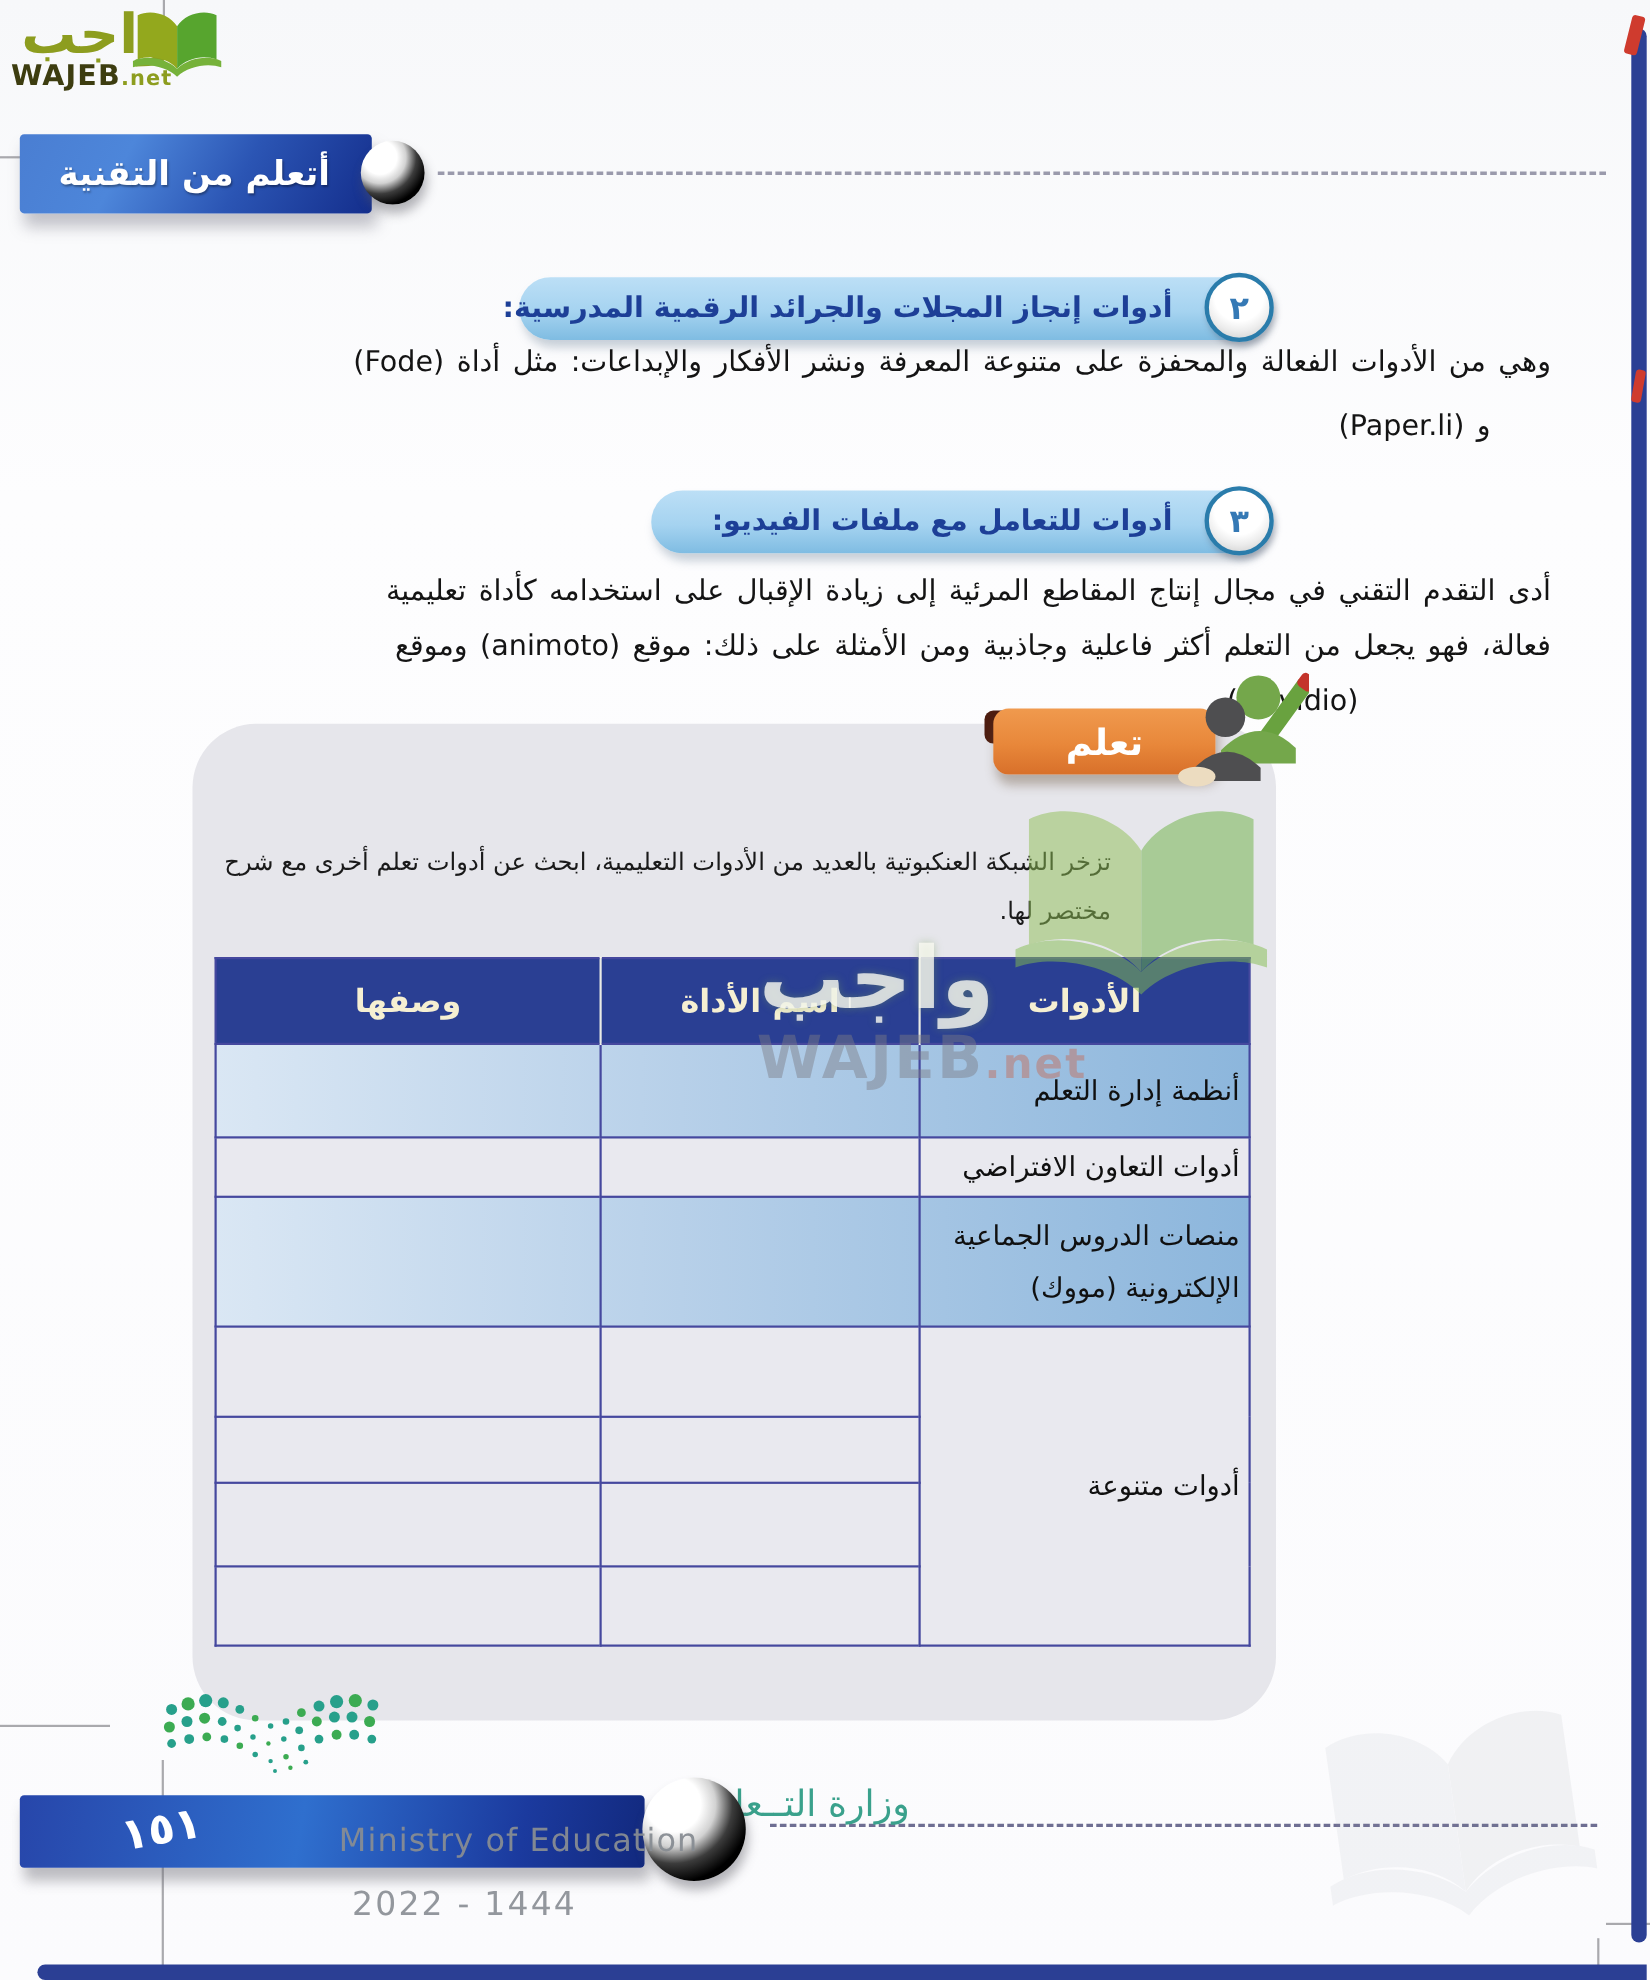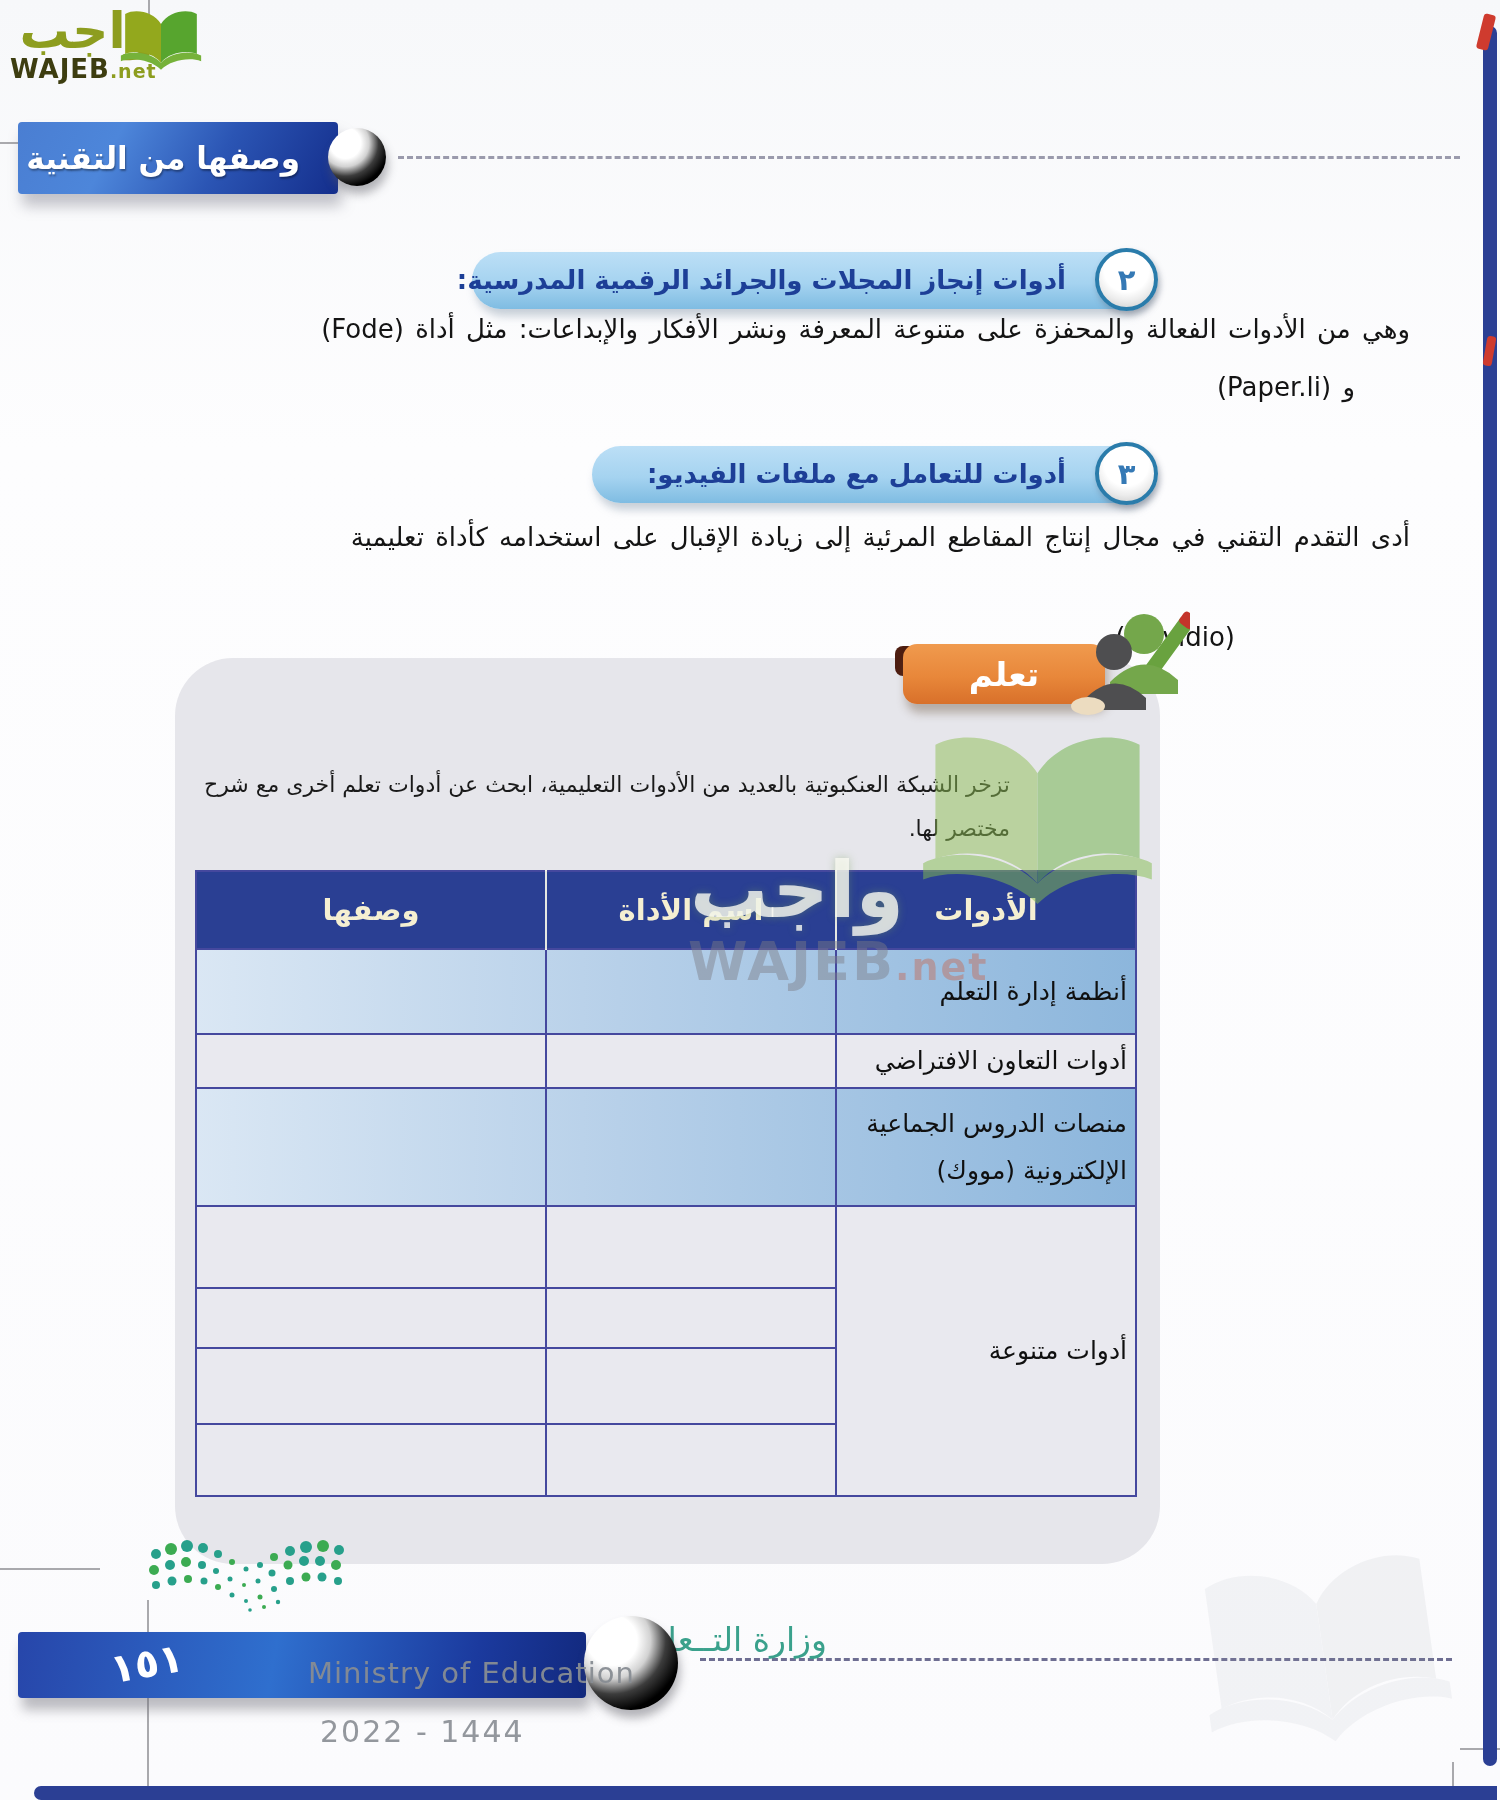--- a/index.html
+++ b/index.html
@@ -151,37 +151,38 @@
     <div class="logo-book">
       <svg width="86" height="72" viewBox="0 0 120 100">
         <path d="M60 22 C50 6 26 0 10 8 L10 64 C26 58 48 62 60 76 Z" fill="#93a81d"></path>
         <path d="M60 22 C70 6 94 0 110 8 L110 64 C94 58 72 62 60 76 Z" fill="#57a52e"></path>
         <path d="M60 76 C46 62 20 58 4 66 L4 74 C20 68 46 72 60 86 C74 72 100 68 116 74 L116 66 C100 58 74 62 60 76 Z" fill="#76b23a"></path>
       </svg>
     </div>
   </div>
 
   <div class="top-banner">
-    <div class="txt">وصفها من التقنية</div>
+    <div class="txt">أتعلم من التقنية</div>
   </div>
   <div class="sphere" id="sphere1"></div>
   <div class="dash" id="dash1"></div>
 
   <div class="pill" id="pill2">
     <div class="title">أدوات إنجاز المجلات والجرائد الرقمية المدرسية:</div>
     <div class="badge">٢</div>
   </div>
   <div class="body-line" id="p1l1">وهي من الأدوات الفعالة والمحفزة على متنوعة المعرفة ونشر الأفكار والإبداعات: مثل أداة (Fode)</div>
   <div class="body-line" id="p1l2">و (Paper.li)</div>
 
   <div class="pill" id="pill3">
     <div class="title">أدوات للتعامل مع ملفات الفيديو:</div>
     <div class="badge">٣</div>
   </div>
   <div class="body-line" id="p2l1">أدى التقدم التقني في مجال إنتاج المقاطع المرئية إلى زيادة الإقبال على استخدامه كأداة تعليمية</div>
+  <div class="body-line" id="p2l2">فعالة، فهو يجعل من التعلم أكثر فاعلية وجاذبية ومن الأمثلة على ذلك: موقع (animoto) وموقع</div>
   <div class="body-line" id="p2l3">(wevidio).</div>
 
   <div class="activity-box"></div>
   <div class="nashat-fold"></div>
   <div class="nashat">تعلم</div>
   <div class="people-icon">
     <svg width="138" height="120" viewBox="0 0 138 120">
       <g transform="rotate(36 102 60)">
         <rect x="95" y="4" width="15" height="76" rx="2" fill="#69a23f"></rect>
         <rect x="95" y="-4" width="15" height="14" rx="4" fill="#c4342b"></rect>

